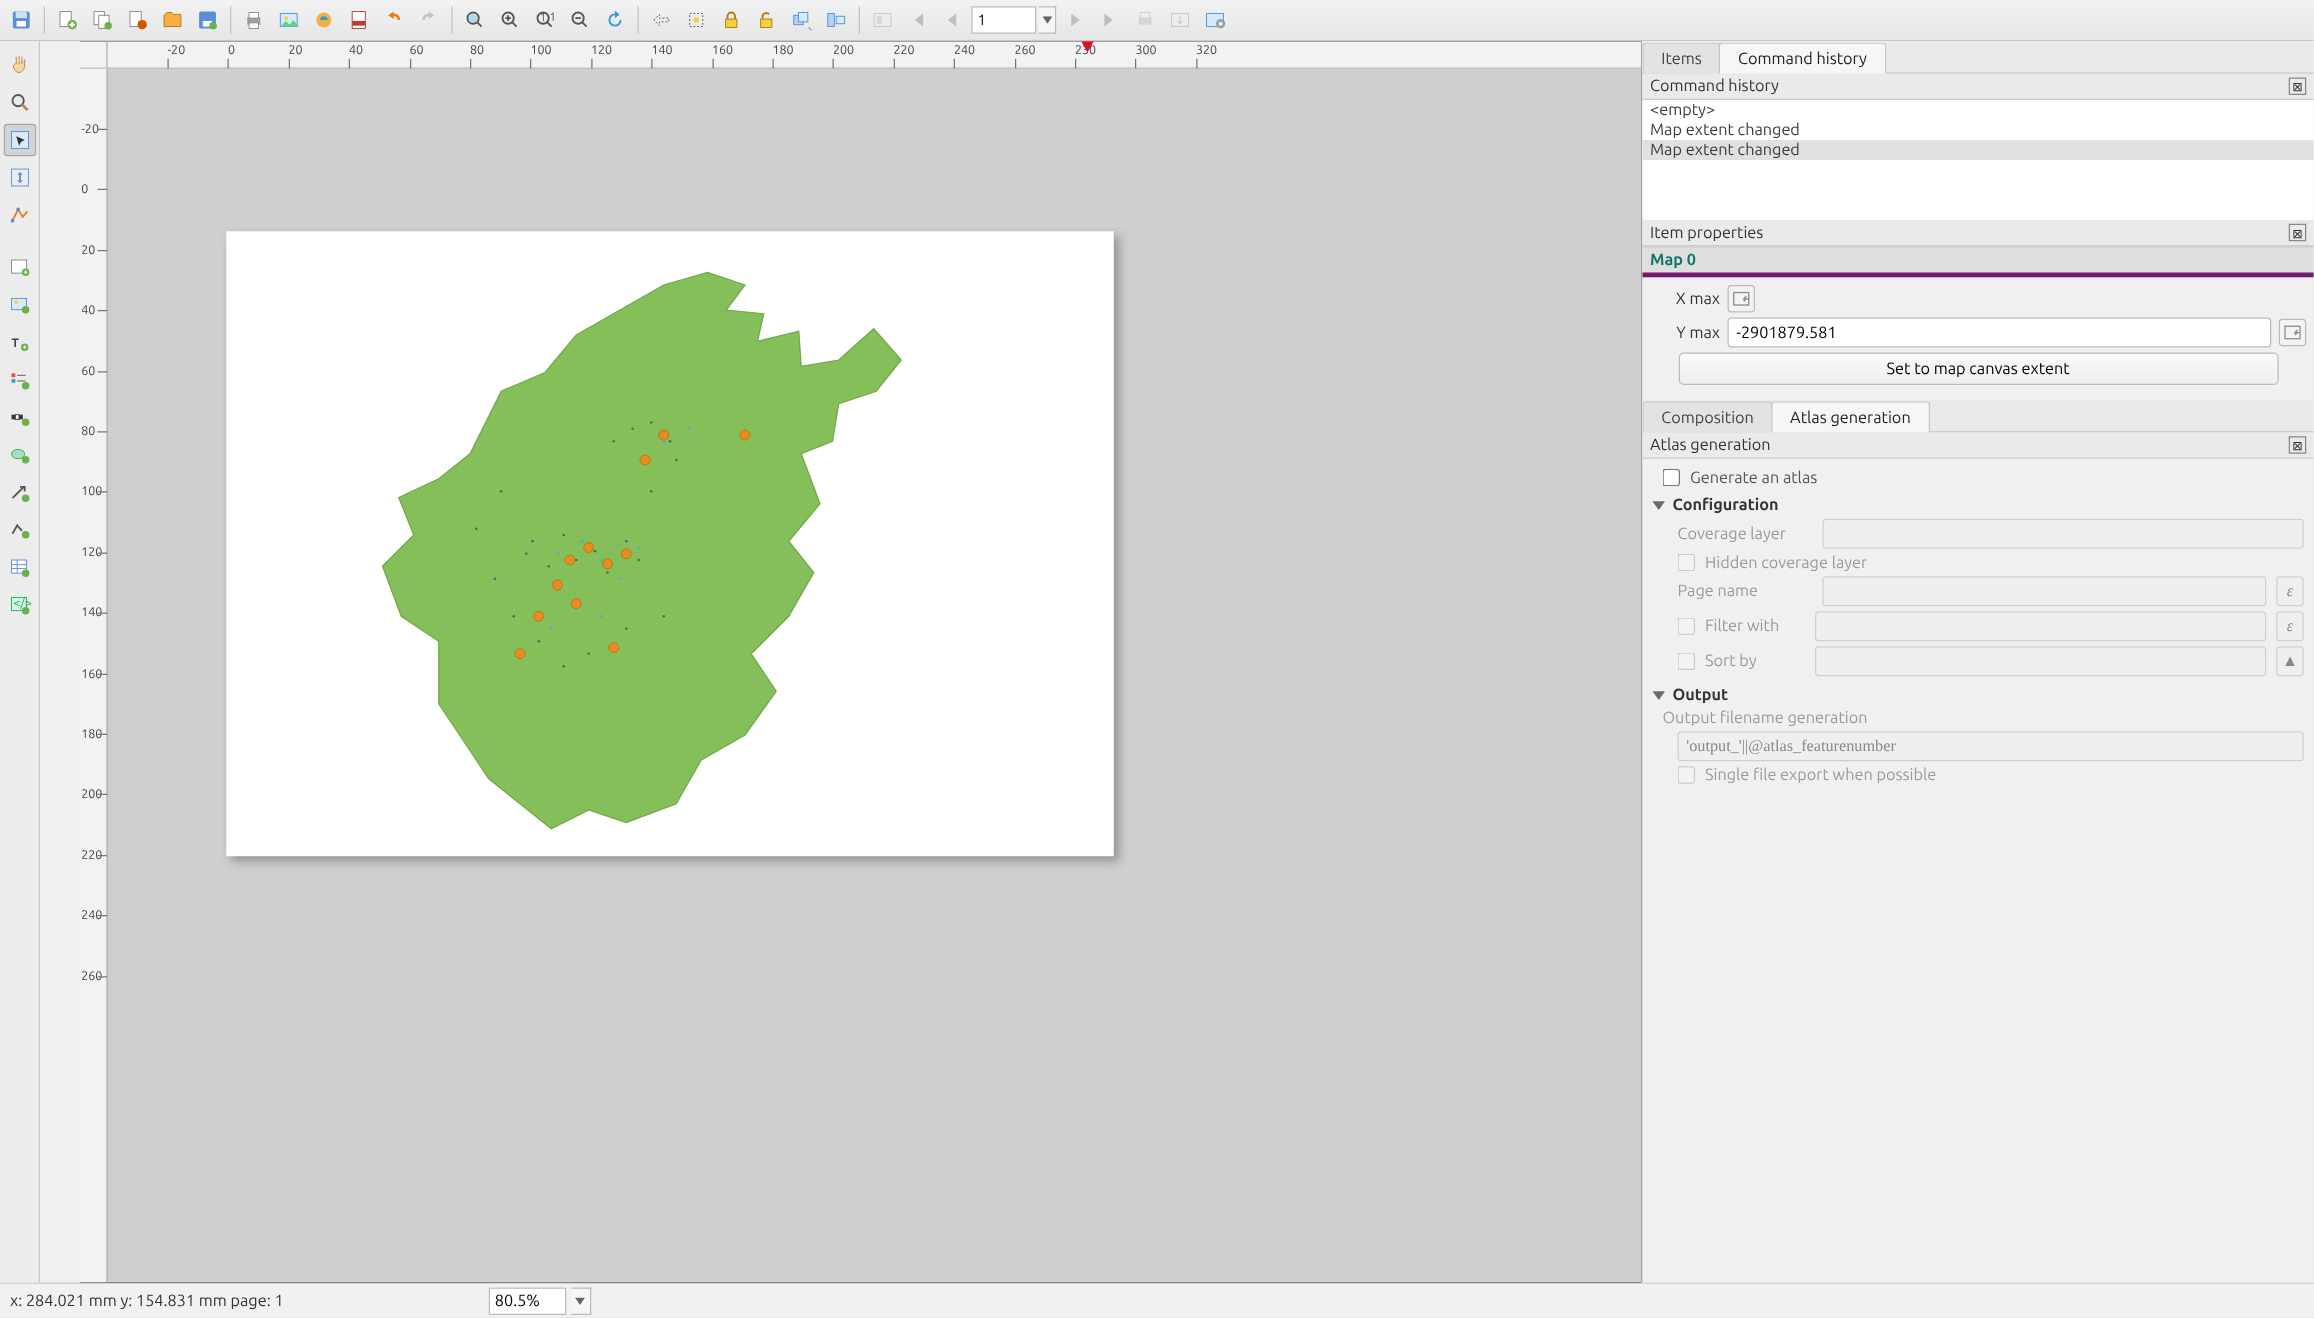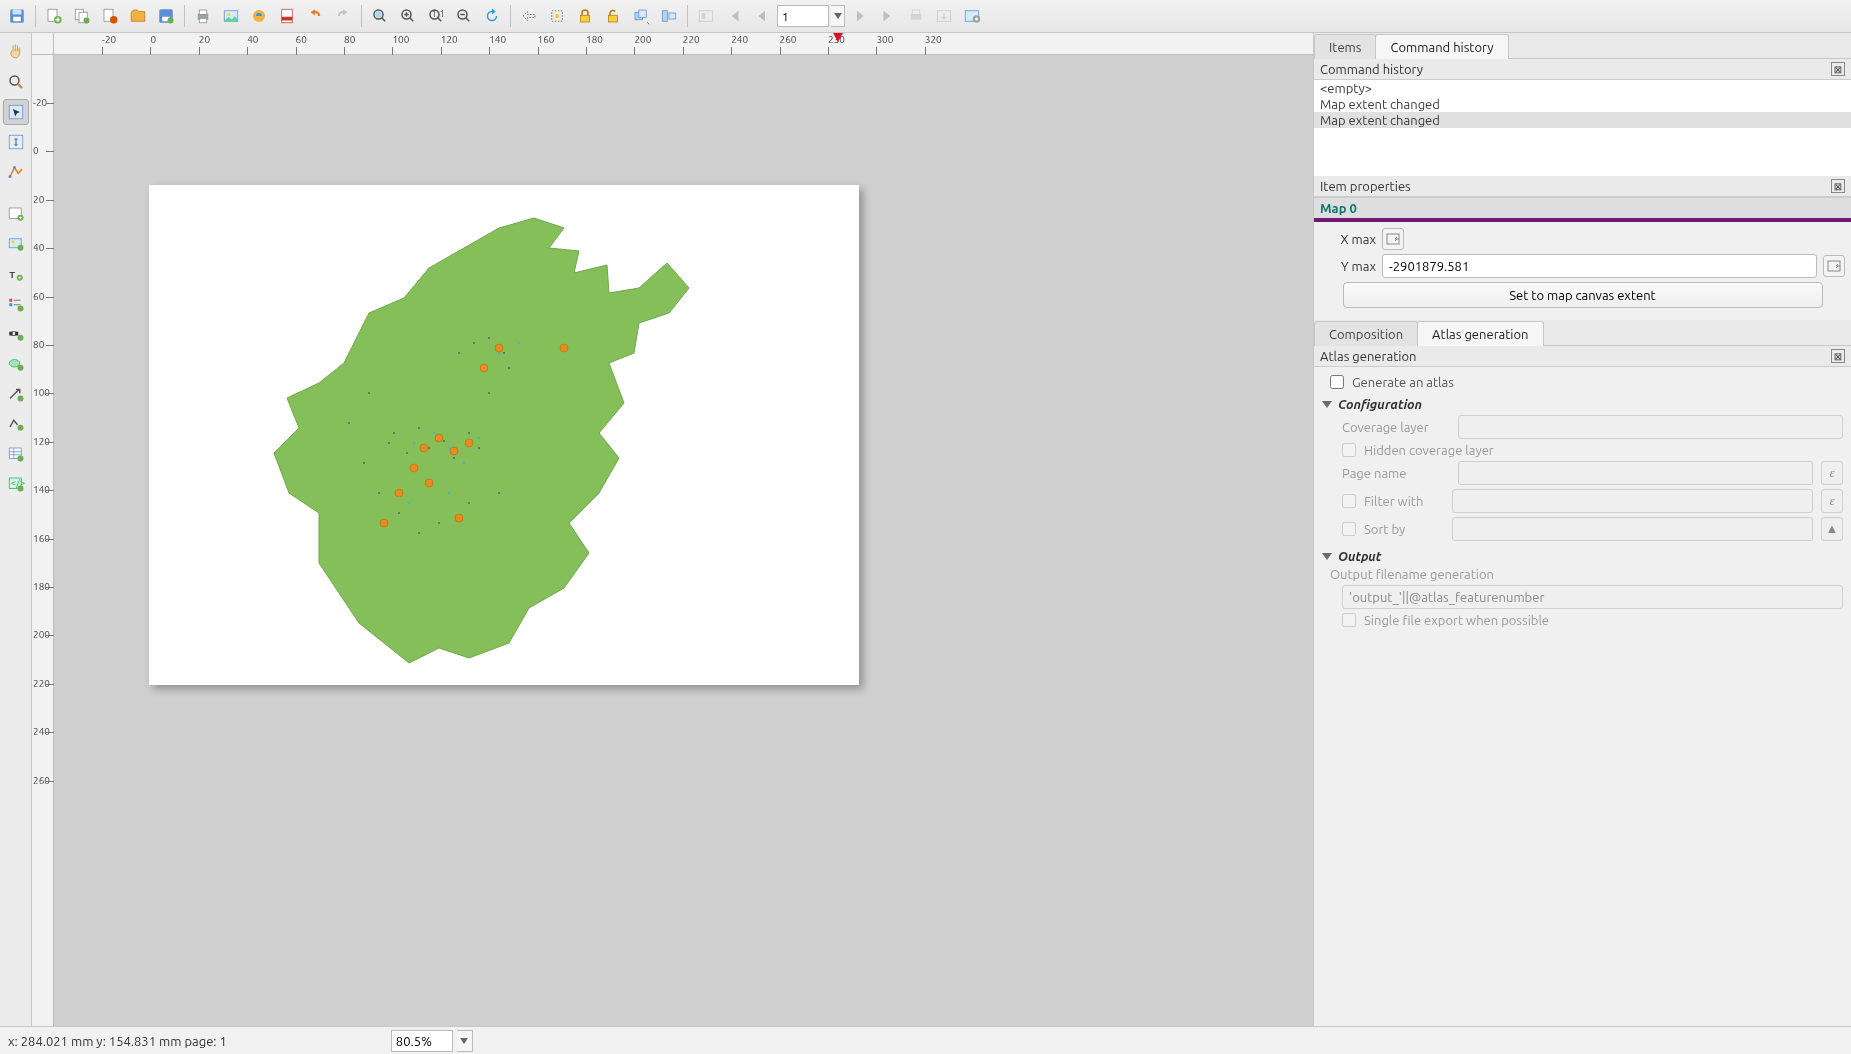--- a/index.html
+++ b/index.html
@@ -26,21 +26,21 @@
 
 .main { display:flex; height: calc(100% - 33px - 28px); }
 .left-tools {
   width:32px; background:#ececec; border-right:1px solid #c7c7c7;
   display:flex; flex-direction:column; align-items:center; padding-top:6px; gap:4px;
 }
 .lt-btn { width:26px; height:26px; display:flex; align-items:center; justify-content:center; border-radius:3px;}
 .lt-btn.active { background:#d3d3d3; border:1px solid #aaa;}
 
 
-.canvas-wrap { flex:1; position:relative; background:#000000; overflow:hidden; }
+.canvas-wrap { flex:1; position:relative; background:#000000; overflow:hidden;margin-left:32px; }
 .hruler {
   position:absolute; top:0; left:22px; right:0; height:22px;
   background:#f2f2f2; border-bottom:1px solid #bdbdbd;
 }
 .vruler {
   position:absolute; top:22px; left:0; width:22px; bottom:0;
   background:#f2f2f2; border-right:1px solid #bdbdbd;
 }
 .rcorner { position:absolute; top:0; left:0; width:22px; height:22px; background:#f2f2f2; border-right:1px solid #bdbdbd; border-bottom:1px solid #bdbdbd; }
 .tick { position:absolute; font-size:10px; color:#444; }
@@ -79,33 +79,33 @@
 .props { background:#f0f0f0; padding:2px 6px 8px; }
 .prow { display:flex; align-items:center; gap:6px; margin:4px 0;}
 .prow label { width:56px; text-align:right; color:#333; font-size:13px;}
 .prow input[type=text] {
   flex:1; height:24px; border:1px solid #bbb; border-radius:3px; padding:0 6px; background:#fff;
 }
 .prow .end-btn { width:22px; height:22px; border:1px solid #bbb; background:#f3f3f3; border-radius:3px; display:flex; align-items:center; justify-content:center;}
 .wide-btn { width:480px; margin:4px auto; display:block; height:26px; border:1px solid #bbb; border-radius:4px; background:linear-gradient(#fafafa,#eee); }
 
 .atlas { padding:4px 8px 12px; color:#555; }
-.sec-h { display:flex; align-items:center; gap:6px; font-weight:bold; color:#333; margin:8px 0 4px;font-style:italic; }
+.sec-h { display:flex; align-items:center; gap:6px; font-weight:bold; color:#333; margin:8px 0 4px; }
 .sec-h .tri { width:0;height:0;border-left:5px solid transparent; border-right:5px solid transparent; border-top:7px solid #6a6a6a;}
 .form-row { display:flex; align-items:center; gap:8px; margin:4px 0 4px 20px;}
 .form-row.disabled { color:#9a9a9a; }
 .form-row label { width:108px; font-size:13px;}
 .form-row .field {
   flex:1; height:24px; border:1px solid #cfcfcf; background:#efefef; border-radius:3px;
 }
 .form-row .mini { width:22px; height:24px; border:1px solid #cfcfcf; background:#efefef; border-radius:3px; display:flex; align-items:center; justify-content:center; color:#888; font-family:serif; font-style:italic;}
 .form-row input[type=checkbox] { width:14px; height:14px; }
 .chk-row { display:flex; align-items:center; gap:8px; margin:4px 0 4px 8px;}
 .chk-row input { width:14px; height:14px;}
-.out-expr { margin:4px 0 4px 20px; height:24px; border:1px solid #cfcfcf; background:#efefef; border-radius:3px; padding:0 6px; color:#8a8a8a; display:flex; align-items:center;}
+.out-expr { margin:4px 0 4px 20px; height:24px; border:1px solid #cfcfcf; background:#efefef; border-radius:3px; padding:0 6px; color:#8a8a8a; display:flex; align-items:center;font-family:Liberation Serif, serif;}
 
 
 .status {
   height:28px; border-top:1px solid #c7c7c7; background:#f1f1f1;
   display:flex; align-items:center; padding:0 8px; gap:4px; font-size:13px; color:#333;
 }
 .status .zoom { margin-left:160px; width:62px; height:22px; border:1px solid #bbb; background:#fff; padding:0 4px;}
 .status .zdd { width:16px; height:22px; border:1px solid #bbb; border-left:none; background:#f6f6f6; display:flex; align-items:center; justify-content:center;}
 </style>
 </head>

